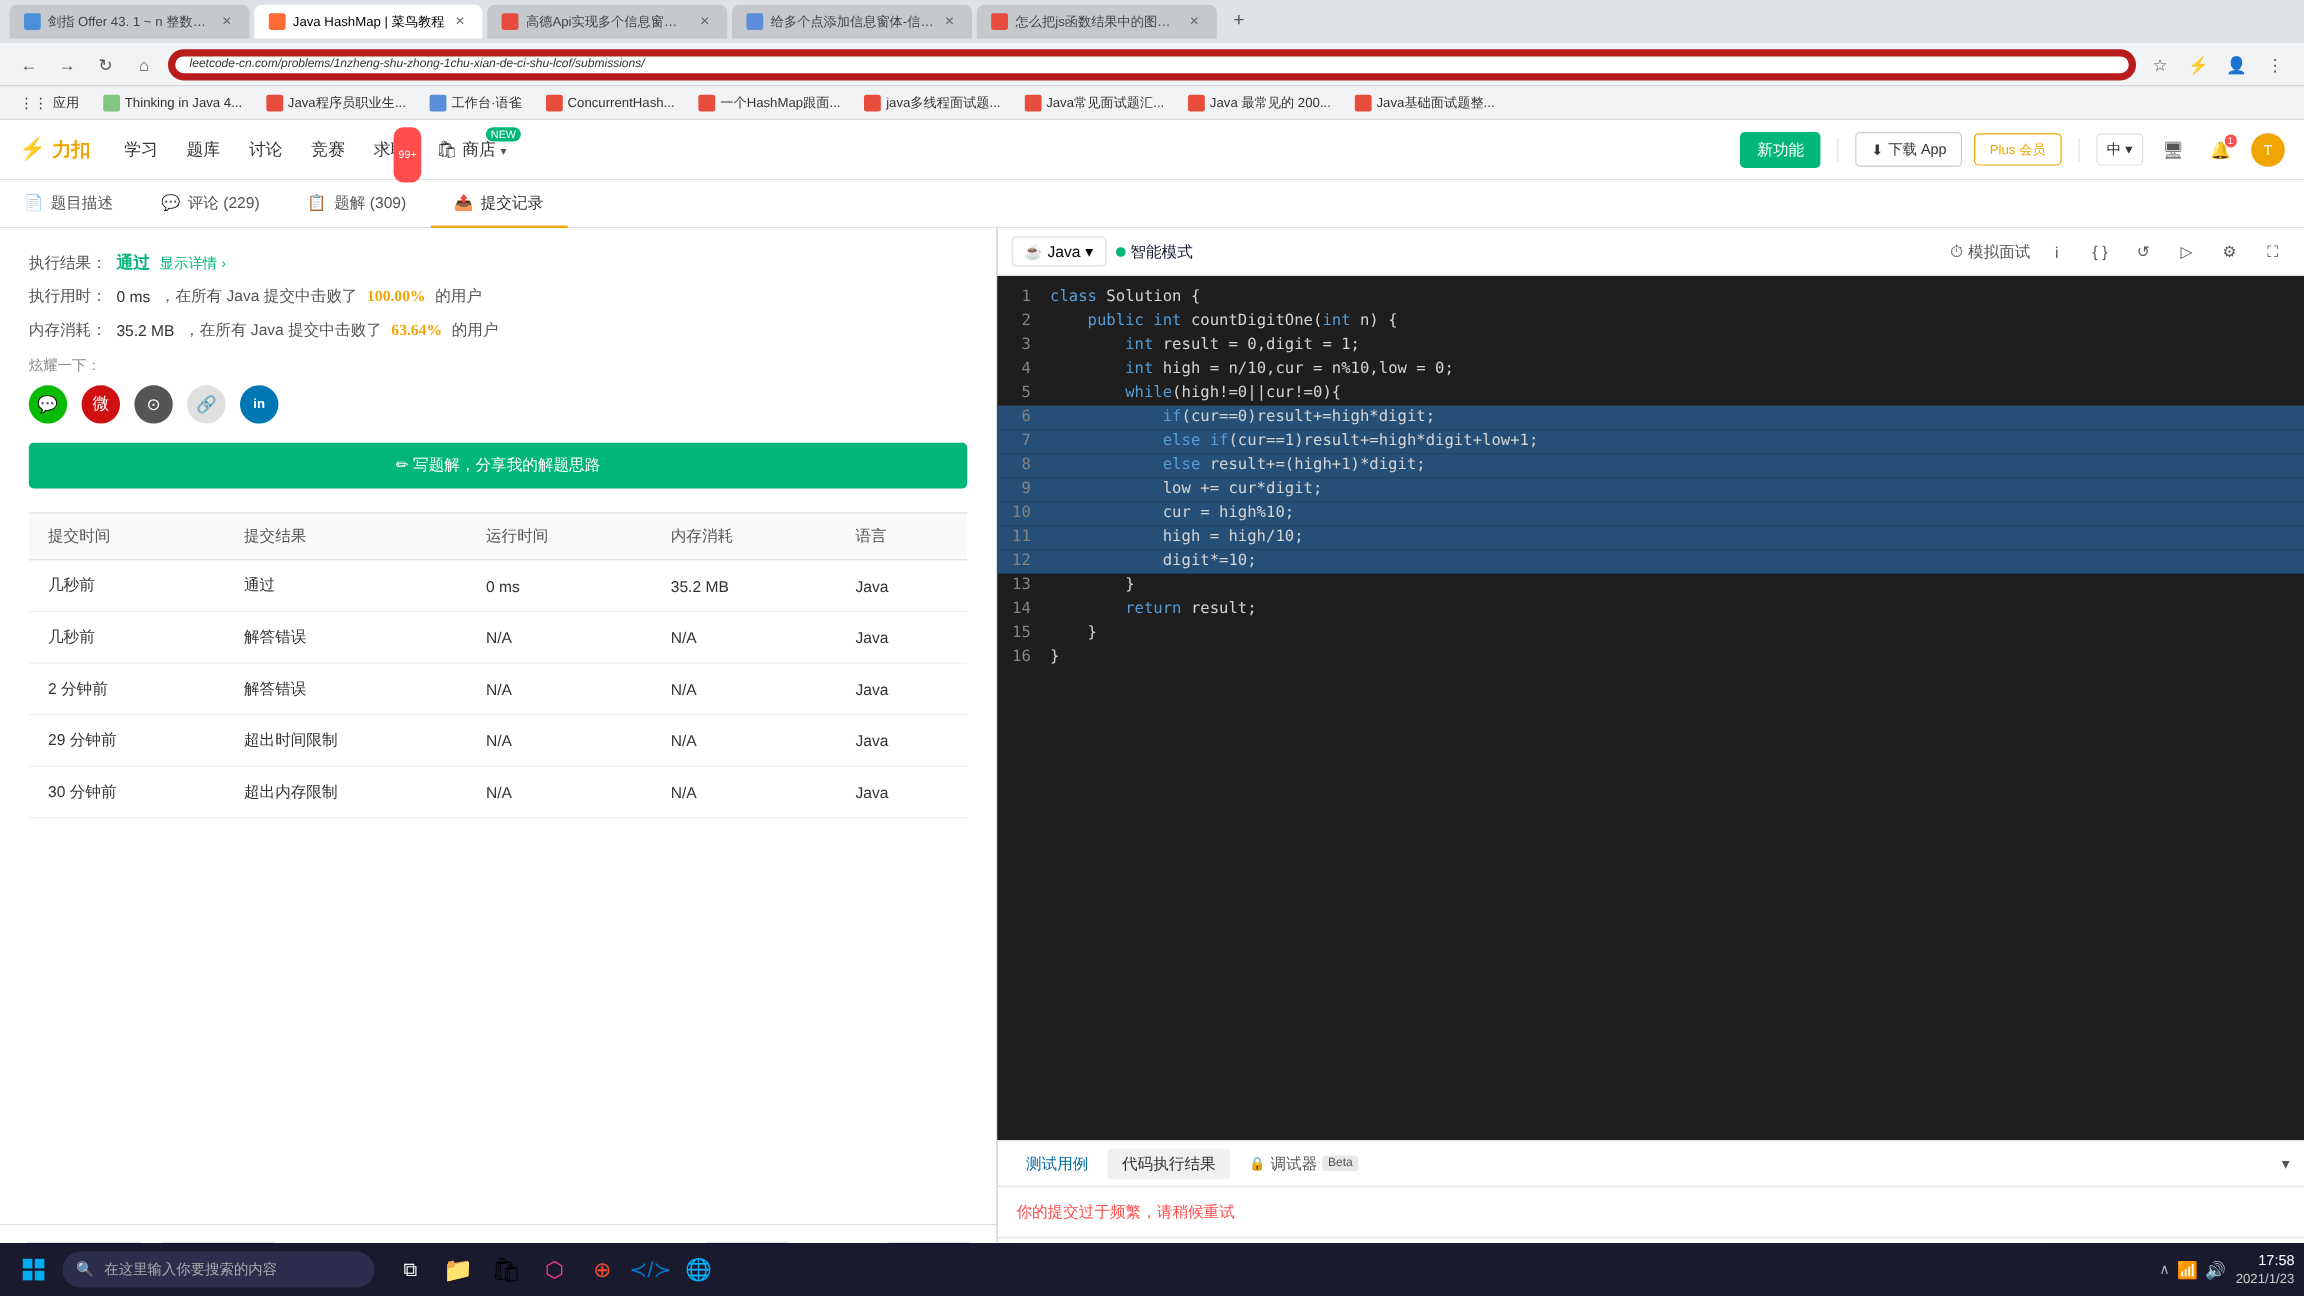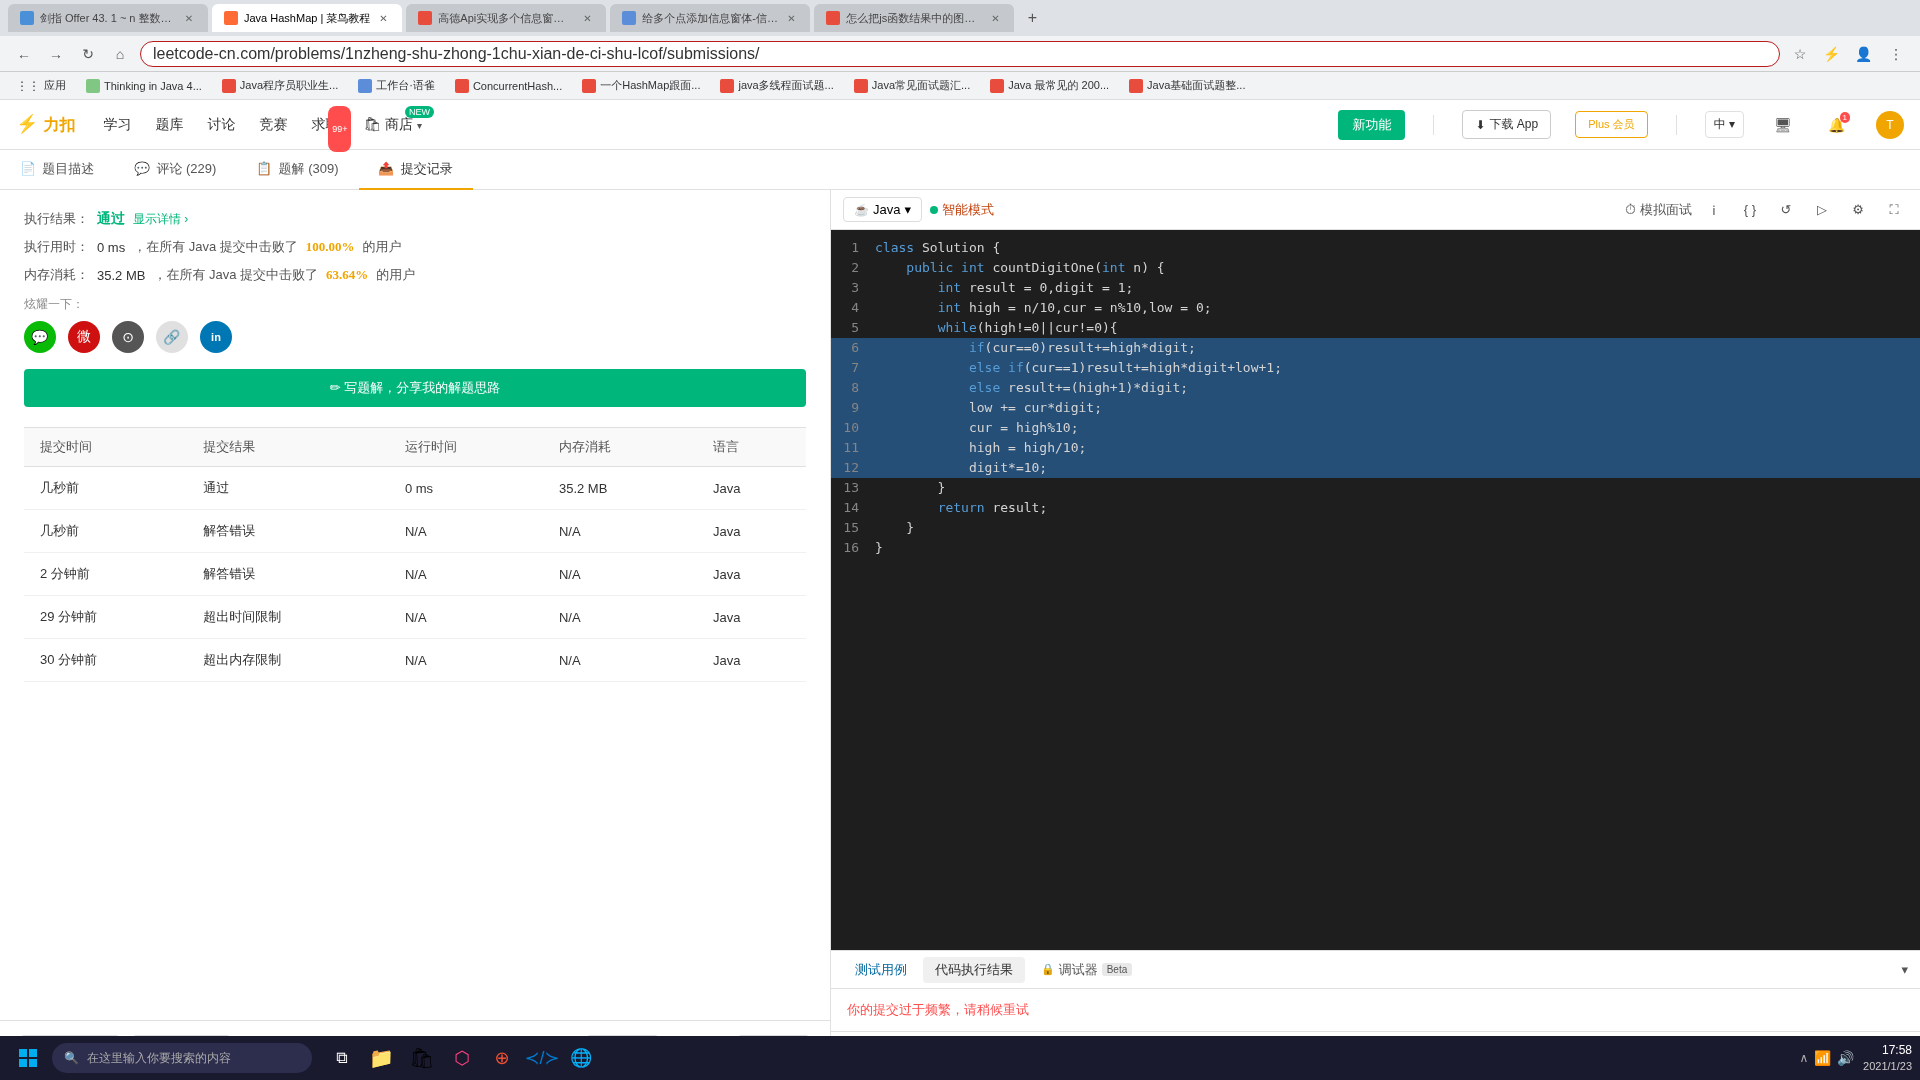--- a/index.html
+++ b/index.html
@@ -10,21 +10,21 @@
     .tab { display: flex; align-items: center; height: 28px; padding: 0 12px; border-radius: 6px 6px 0 0; font-size: 12px; gap: 6px; max-width: 200px; white-space: nowrap; overflow: hidden; cursor: pointer; }
     .tab.active { background: #fff; }
     .tab.inactive { background: #c5c8cd; color: #444; }
     .tab-favicon { width: 14px; height: 14px; display: inline-block; border-radius: 2px; flex-shrink: 0; }
     .tab-close { width: 14px; height: 14px; display: flex; align-items: center; justify-content: center; border-radius: 50%; font-size: 10px; flex-shrink: 0; color: #666; }
     .new-tab-btn { width: 28px; height: 28px; display: flex; align-items: center; justify-content: center; border-radius: 50%; font-size: 16px; color: #555; cursor: pointer; }
 
     
     .address-bar { background: #f1f3f4; height: 36px; display: flex; align-items: center; padding: 0 12px; gap: 8px; border-bottom: 1px solid #ccc; }
     .nav-btn { width: 24px; height: 24px; display: flex; align-items: center; justify-content: center; border-radius: 50%; color: #555; cursor: pointer; font-size: 14px; }
-    .url-bar { flex: 1; height: 26px; background: #fff; border: 1px solid #b91c1c; border-radius: 13px; display: flex; align-items: center; padding: 0 12px; font-size: 16px; color: #333; }
+    .url-bar { flex: 1; height: 26px; background: #fff; border: 6px solid #b91c1c; border-radius: 13px; display: flex; align-items: center; padding: 0 12px; font-size: 10px; color: #333; font-style: italic; }
     .bookmark-bar { background: #f1f3f4; height: 28px; display: flex; align-items: center; padding: 0 8px; gap: 4px; border-bottom: 1px solid #ddd; overflow: hidden; }
     .bookmark-item { display: flex; align-items: center; gap: 4px; padding: 2px 8px; border-radius: 4px; font-size: 11px; cursor: pointer; white-space: nowrap; color: #333; }
     .bm-icon { width: 14px; height: 14px; border-radius: 2px; flex-shrink: 0; }
 
     
     .lc-header { background: #fff; height: 50px; display: flex; align-items: center; padding: 0 16px; border-bottom: 1px solid #e0e0e0; gap: 16px; }
     .lc-logo { font-size: 18px; font-weight: bold; color: #f0a500; margin-right: 8px; }
     .lc-nav { display: flex; align-items: center; gap: 16px; }
     .lc-nav-item { font-size: 14px; color: #333; cursor: pointer; padding: 4px 4px; position: relative; }
     .lc-badge { background: #ff4d4d; color: #fff; font-size: 9px; border-radius: 8px; padding: 18px 4px; position: absolute; top: -6px; right: -8px; }
@@ -76,21 +76,21 @@
     .random-btn { display: flex; align-items: center; gap: 6px; padding: 6px 14px; border: 1px solid #ddd; border-radius: 4px; font-size: 13px; color: #333; cursor: pointer; }
     .prev-next { display: flex; align-items: center; gap: 8px; }
     .prev-btn { display: flex; align-items: center; gap: 4px; padding: 6px 12px; border: 1px solid #ddd; border-radius: 4px; font-size: 13px; color: #333; cursor: pointer; }
     .next-btn { display: flex; align-items: center; gap: 4px; padding: 6px 12px; border: 1px solid #ddd; border-radius: 4px; font-size: 13px; color: #333; cursor: pointer; }
     .problem-count { font-size: 13px; color: #555; }
 
     
     .right-panel { flex: 1; background: #1e1e1e; display: flex; flex-direction: column; }
     .editor-toolbar { background: #fff; height: 40px; display: flex; align-items: center; padding: 0 12px; gap: 8px; border-bottom: 1px solid #e0e0e0; }
     .lang-selector { display: flex; align-items: center; gap: 4px; padding: 4px 10px; border: 1px solid #ddd; border-radius: 4px; font-size: 13px; cursor: pointer; }
-    .intelligent-mode { display: flex; align-items: center; gap: 4px; font-size: 13px; color: #c2410c; }
+    .intelligent-mode { display: flex; align-items: center; gap: 4px; font-size: 13px; color: #0f172a; }
     .mode-dot { width: 8px; height: 8px; border-radius: 50%; background: #00b67a; }
     .editor-spacer { flex: 1; }
     .mock-interview-btn { display: flex; align-items: center; gap: 4px; font-size: 13px; color: #555; cursor: pointer; }
     .clock-icon { font-size: 14px; color: #555; }
     .editor-icon-btn { width: 28px; height: 28px; display: flex; align-items: center; justify-content: center; cursor: pointer; color: #555; font-size: 13px; border-radius: 4px; }
 
     
     .code-area { flex: 1; overflow: auto; font-family: 'Consolas', 'Monaco', monospace; font-size: 13px; padding: 8px 0; }
     .code-line { display: flex; min-height: 20px; }
     .line-number { width: 40px; text-align: right; padding-right: 12px; color: #858585; user-select: none; flex-shrink: 0; line-height: 20px; }
@@ -127,21 +127,21 @@
     .taskbar-app { width: 36px; height: 36px; border-radius: 4px; display: flex; align-items: center; justify-content: center; cursor: pointer; }
     .taskbar-spacer { flex: 1; }
     .taskbar-right { display: flex; align-items: center; gap: 8px; }
     .taskbar-systray { display: flex; align-items: center; gap: 6px; }
 
     
     ::-webkit-scrollbar { width: 6px; height: 6px; }
     ::-webkit-scrollbar-track { background: #f1f1f1; }
     ::-webkit-scrollbar-thumb { background: #ccc; border-radius: 3px; }
 
-    .header-right-group { display: flex; align-items: center; gap: 24px; }
+    .header-right-group { display: flex; align-items: center; gap: 10px; }
     .divider-v { width: 1px; height: 20px; background: #e0e0e0; margin: 0 4px; }
   </style>
 </head>
 <body>
 
 <div class="browser-chrome">
   <div class="tab inactive">
     <span class="tab-favicon" style="background:#4a90d9;"></span>
     <span style="font-size:11px;overflow:hidden;text-overflow:ellipsis;max-width:140px;">剑指 Offer 43. 1 ~ n 整数中 1...</span>
     <span class="tab-close">✕</span>

